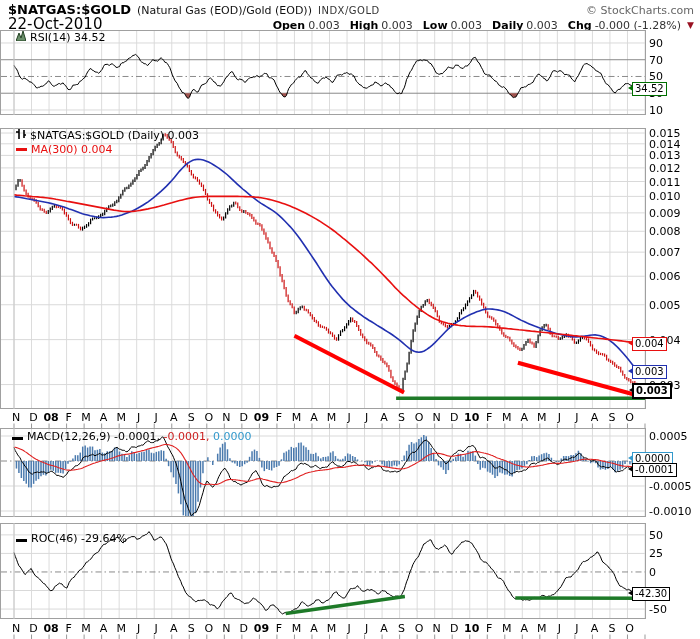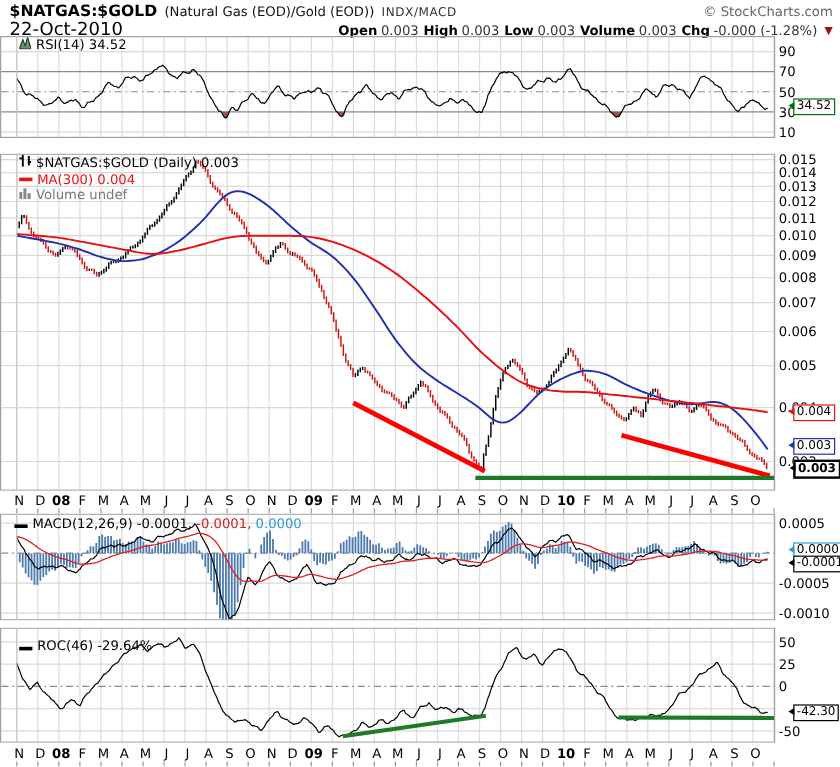--- a/index.html
+++ b/index.html
@@ -6,68 +6,68 @@
   #chart{position:relative;width:700px;height:639px;background:#fff;overflow:hidden;
          font-family:"DejaVu Sans","Liberation Sans",sans-serif;color:#000}
   .hrow{position:absolute;left:8px;right:6px;display:flex;align-items:baseline;gap:6px;white-space:nowrap}
   #row1{top:2px}
   #row2{top:15px}
   .sym{font-size:13px;font-weight:bold}
   .desc{font-size:11px;color:#111}
   .indx{font-size:10px;color:#333;letter-spacing:.5px}
   .copy{margin-left:auto;font-size:11px;color:#666}
   .date{font-size:15px}
-  .quote{margin-left:auto;display:flex;gap:4px;align-items:baseline;font-size:11px}
+  .quote{margin-left:auto;display:flex;gap:10px;align-items:baseline;font-size:11px}
   .q-pair{display:flex;gap:3px;align-items:baseline}
   .q-label{font-weight:bold}
   .q-value{color:#333}
   .tri{color:#991122;font-size:9px;position:relative;top:-1px}
   .legend{position:absolute;font-size:11px;line-height:13.5px;z-index:5;white-space:nowrap}
   .legend .lrow{height:13.5px;display:flex;align-items:center}
   .dash{display:inline-block;width:11px;height:3px;margin-right:4px}
   .lic{margin-right:4px;display:inline-block}
   .blue{color:#2130b0}.red{color:#e81010}.gray{color:#777}.cyan{color:#3399cc}.redv{color:#cc2222}
-  .valbox{position:absolute;left:661px;height:12px;line-height:12px;border:1px solid;background:#fff;
+  .valbox{position:absolute;left:632px;height:12px;line-height:12px;border:1px solid;background:#fff;
           font-size:10px;padding:0 2px;z-index:6;white-space:nowrap}
   .valbox span{color:#000}
   .valbox.bold{border-width:2px}
   .valbox.bold span{font-weight:bold}
   .valbox::before{content:"";position:absolute;left:-5px;top:2px;border-top:3.5px solid transparent;
           border-bottom:3.5px solid transparent;border-right:5px solid currentColor}
   svg{position:absolute;left:0}
   svg text{font-family:"DejaVu Sans","Liberation Sans",sans-serif;font-size:11px;fill:#000}
 </style>
 </head>
 <body>
 
 <div id="chart">
 
   <div class="hrow" id="row1">
     <span class="sym">$NATGAS:$GOLD</span>
     <span class="desc">(Natural Gas (EOD)/Gold (EOD))</span>
-    <span class="indx">INDX/MACD</span>
+    <span class="indx">INDX/GOLD</span>
     <span class="copy">© StockCharts.com</span>
   </div>
   <div class="hrow" id="row2">
     <span class="date">22-Oct-2010</span>
     <span class="quote" id="quote">
         <span class="q-pair">
           <span class="q-label">Open</span>
           <span class="q-value">0.003</span>
         </span>
         <span class="q-pair">
           <span class="q-label">High</span>
           <span class="q-value">0.003</span>
         </span>
         <span class="q-pair">
           <span class="q-label">Low</span>
           <span class="q-value">0.003</span>
         </span>
         <span class="q-pair">
-          <span class="q-label">Volume</span>
+          <span class="q-label">Daily</span>
           <span class="q-value">0.003</span>
         </span>
         <span class="q-pair">
           <span class="q-label">Chg</span>
           <span class="q-value">-0.000 (-1.28%)</span>
         </span>
       </span>
     <span class="tri">▼</span>
   </div>
 
@@ -90,32 +90,20 @@
               <line x1="8" y1="6" x2="10" y2="6"></line>
             </g>
           </svg>
       </span>
         <span>$NATGAS:$GOLD (Daily) 0.003</span>
     </div>
     <div class="lrow">
         <span class="dash" style="background:#e81010"></span>
         <span class="red">MA(300) 0.004</span>
       </div>
-    <div class="lrow">
-      <span class="lic">
-        <svg width="10" height="10" style="position:static">
-            <g fill="#888">
-              <rect x="0" y="4" width="2.5" height="6"></rect>
-              <rect x="3.5" y="1" width="2.5" height="9"></rect>
-              <rect x="7" y="5" width="2.5" height="5"></rect>
-            </g>
-          </svg>
-      </span>
-        <span class="gray">Volume undef</span>
-    </div>
   </div>
 
   <div class="legend" style="left:12px;top:430px">
     <span class="dash" style="background:#000"></span><span>MACD(12,26,9)</span>&nbsp;<span>-0.0001,</span>&nbsp;<span class="redv">-0.0001,</span>&nbsp;<span class="cyan">0.0000</span>
   </div>
 
   <div class="legend" style="left:16px;top:532px">
     <span class="dash" style="background:#000"></span><span>ROC(46) -29.64%</span>
   </div>
 

